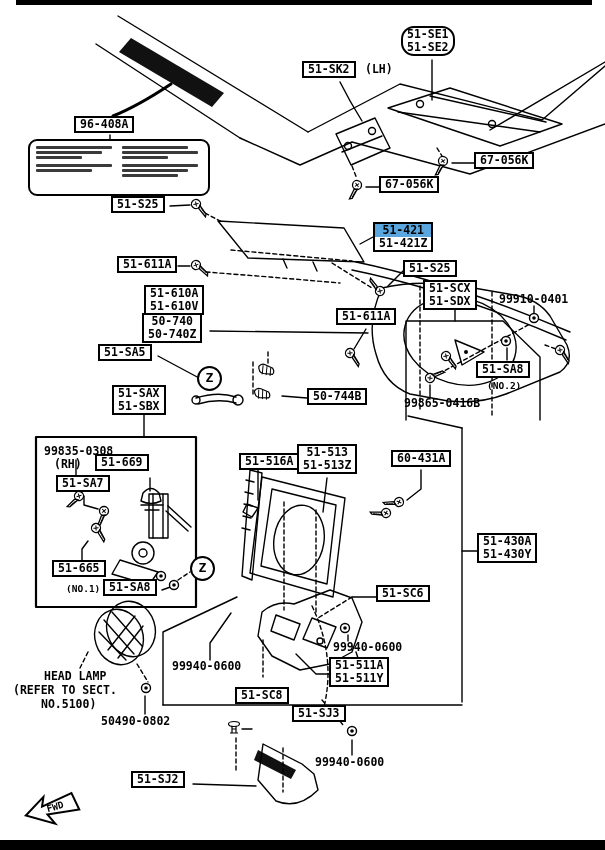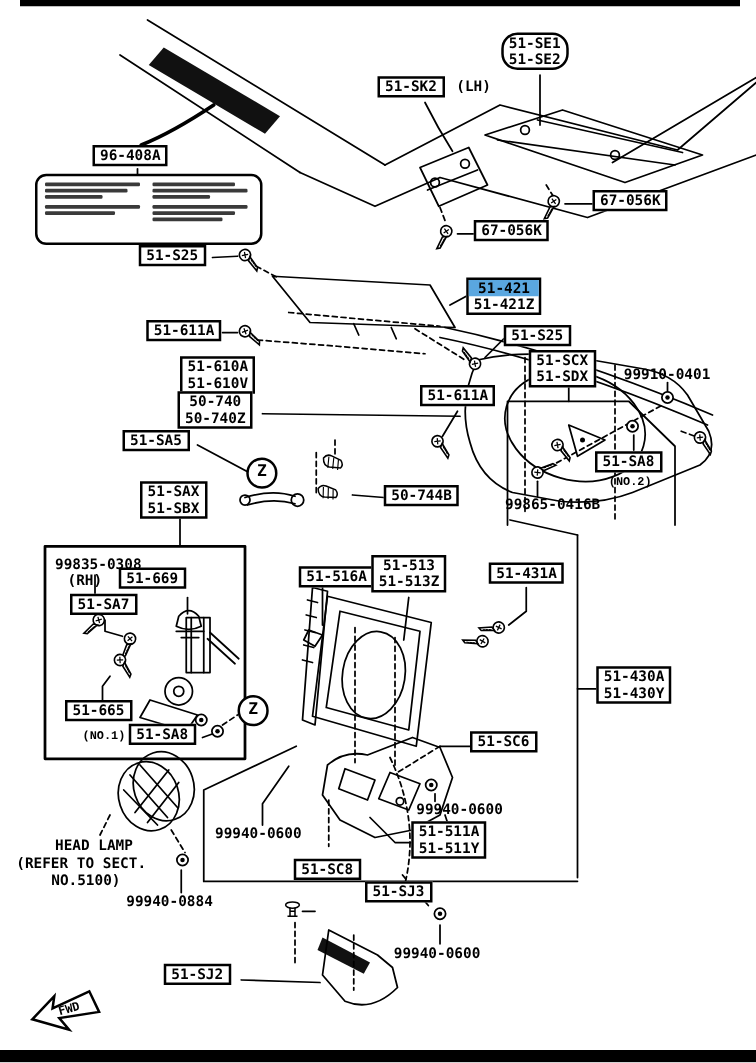--- a/index.html
+++ b/index.html
@@ -11,21 +11,21 @@
   svg.art{position:absolute;left:0;top:0;}
   .bar{position:absolute;background:#000;}
   .bar.top{left:16px;top:0;width:576px;height:5px;}
   .bar.bottom{left:0;top:840px;width:605px;height:10px;}
   .lbl{position:absolute;color:#000;font-weight:bold;font-size:11.5px;
        line-height:1.12;white-space:nowrap;z-index:5;}
   .lbl.box{border:2.5px solid #000;background:#fff;text-align:center;padding:0;}
   .lbl.box .row{padding:0 4px;}
   .lbl .row.hl{background:var(--hl);}
   .lbl.text{background:transparent;}
-  .lbl.small{font-size:9.5px;font-family:Liberation Mono, monospace;}
+  .lbl.small{font-size:9.5px;}
   .lbl.circle{width:21px;height:21px;border:2px solid #000;border-radius:50%;
        background:#fff;display:flex;align-items:center;justify-content:center;
        font-size:13px;}
   
   .sticker{position:absolute;left:28px;top:139px;width:182px;height:57px;
        border:2px solid #000;border-radius:9px;background:#fff;z-index:4;
        display:flex;gap:6px;padding:5px 6px;box-sizing:border-box;}
   .sticker .col{flex:1;display:flex;flex-direction:column;gap:2.5px;}
   .sticker .fline{height:2.5px;background:#3a3a3a;border-radius:1px;}
   .sticker .fline.w90{width:95%;} .sticker .fline.w80{width:82%;}
@@ -324,21 +324,21 @@
         <div class="row">51-SA8</div>
       </div>
       <div class="lbl box" style="left: 239px; top: 453px;">
         <div class="row">51-516A</div>
       </div>
       <div class="lbl box" style="left: 297px; top: 444px;">
         <div class="row">51-513</div>
         <div class="row">51-513Z</div>
       </div>
       <div class="lbl box" style="left: 391px; top: 450px;">
-        <div class="row">51-431A</div>
+        <div class="row">60-431A</div>
       </div>
       <div class="lbl box" style="left: 477px; top: 533px;">
         <div class="row">51-430A</div>
         <div class="row">51-430Y</div>
       </div>
       <div class="lbl box" style="left: 376px; top: 585px;">
         <div class="row">51-SC6</div>
       </div>
       <div class="lbl box" style="left: 235px; top: 687px;">
         <div class="row">51-SC8</div>
@@ -377,21 +377,21 @@
       <div class="lbl text" style="left: 172px; top: 660px;">
         <div class="row">99940-0600</div>
       </div>
       <div class="lbl text" style="left: 333px; top: 641px;">
         <div class="row">99940-0600</div>
       </div>
       <div class="lbl text" style="left: 315px; top: 756px;">
         <div class="row">99940-0600</div>
       </div>
       <div class="lbl text" style="left: 101px; top: 715px;">
-        <div class="row">99940-0884</div>
+        <div class="row">50490-0802</div>
       </div>
       <div class="lbl text" style="left: 44px; top: 670px;">
         <div class="row">HEAD LAMP</div>
       </div>
       <div class="lbl text" style="left: 13px; top: 684px;">
         <div class="row">(REFER TO SECT.</div>
       </div>
       <div class="lbl text" style="left: 41px; top: 698px;">
         <div class="row">NO.5100)</div>
       </div>

